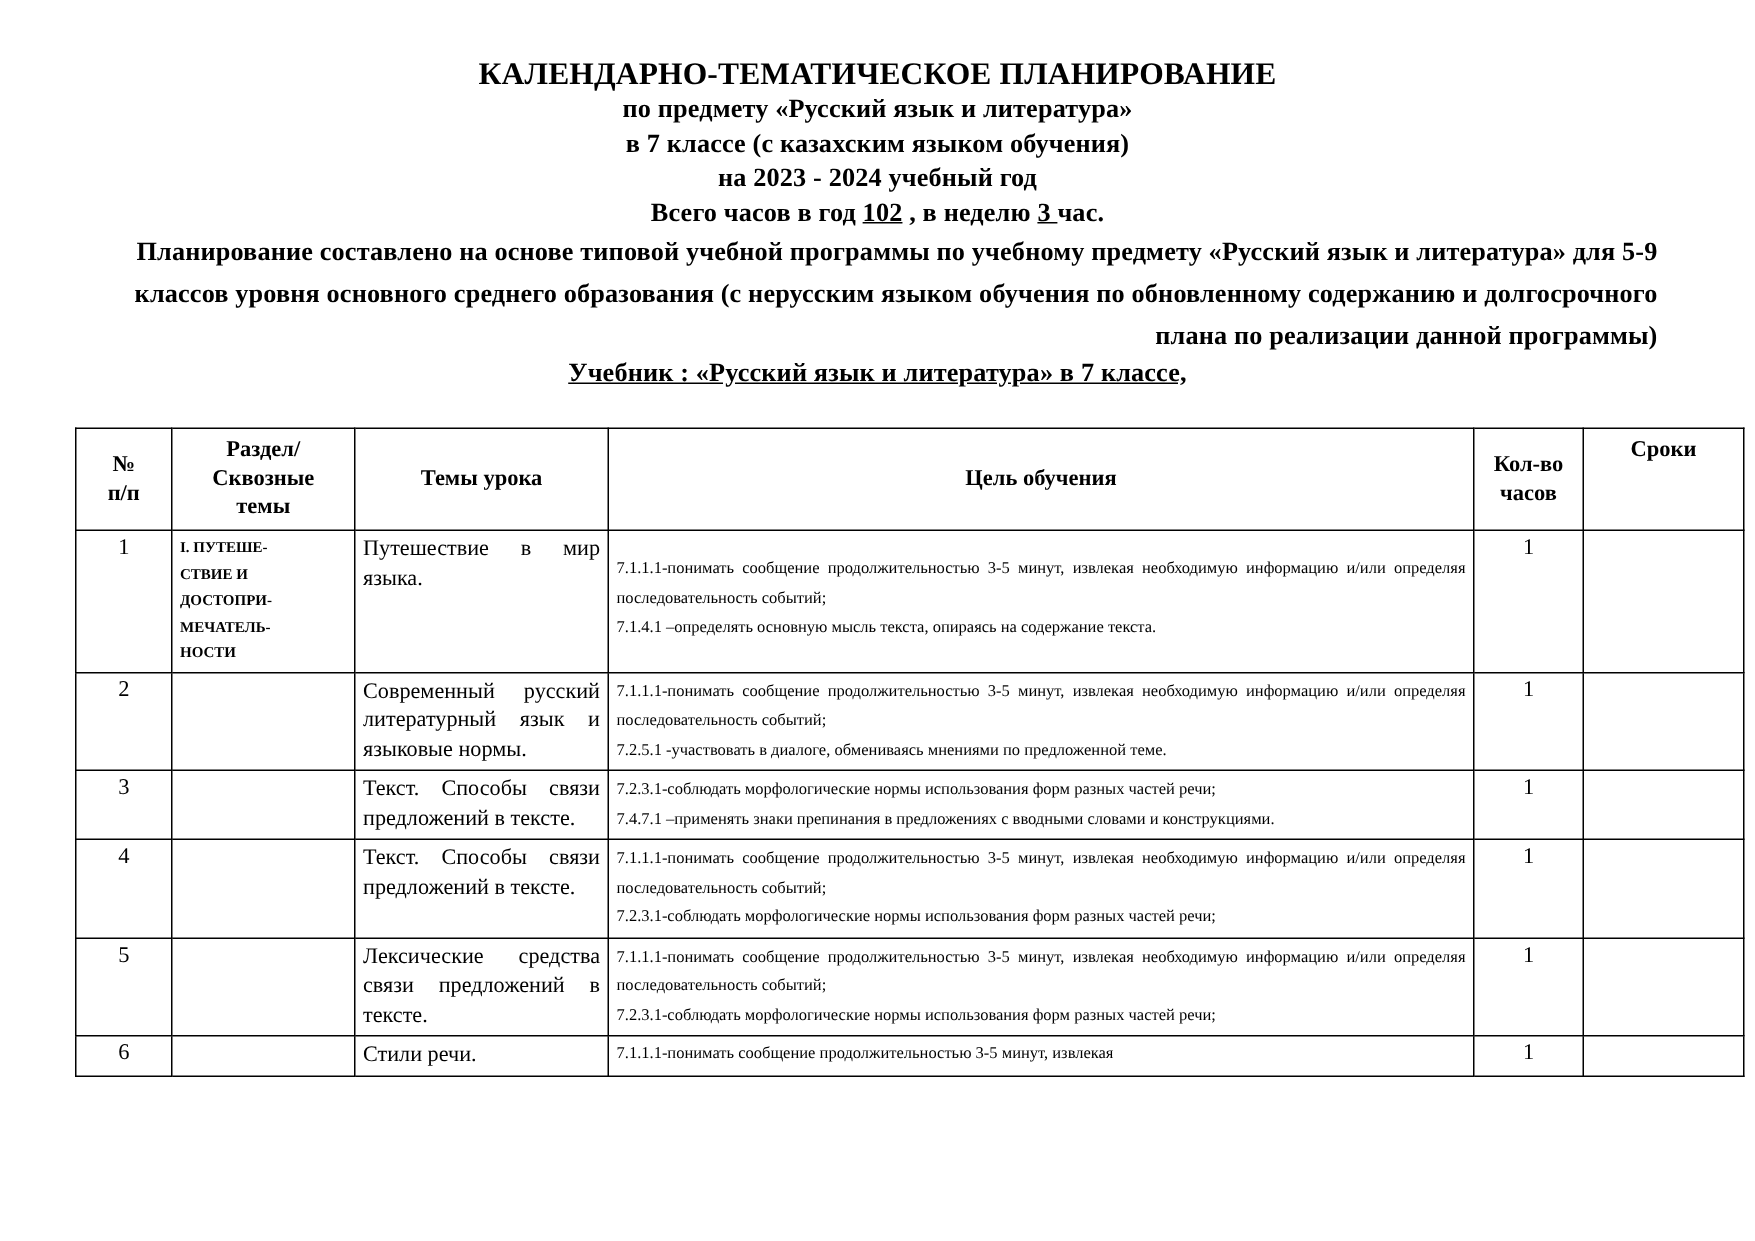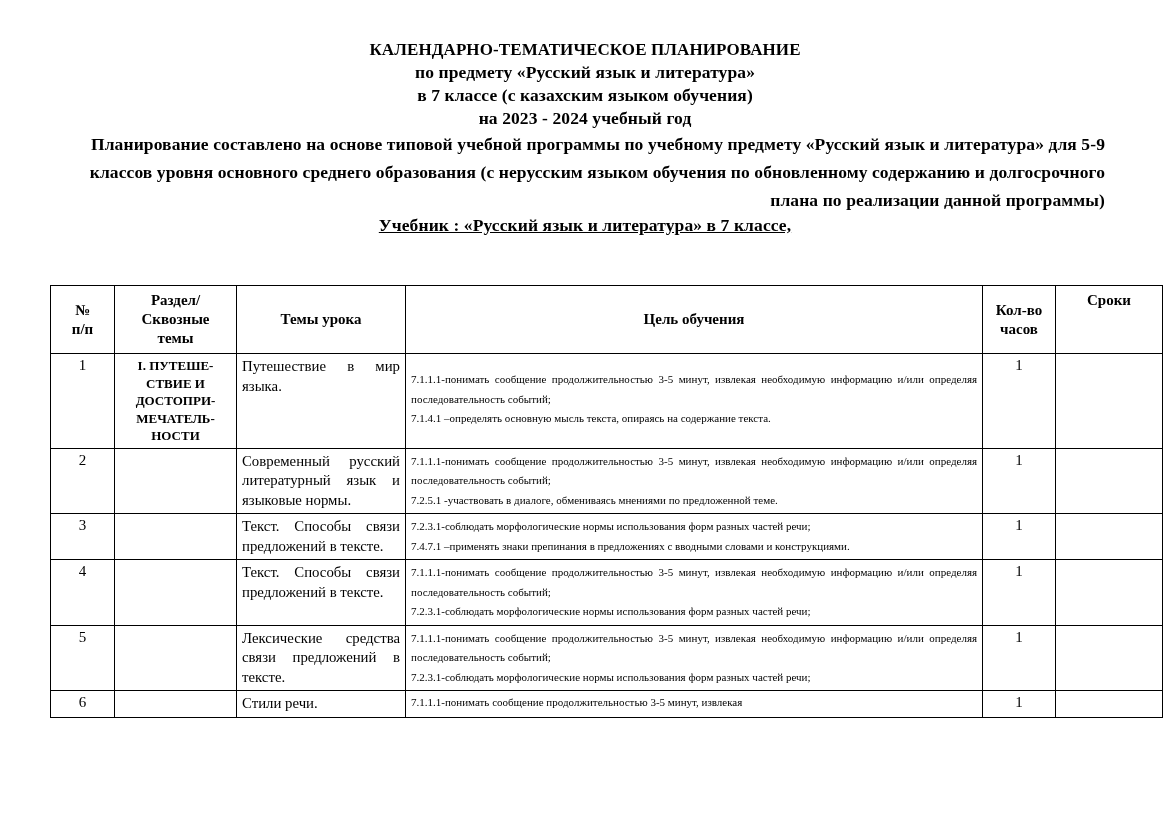--- a/index.html
+++ b/index.html
@@ -27,21 +27,21 @@
   .doc-header {
     padding: 38px 60px 0 60px;
     text-align: center;
   }
   .doc-header .line {
     font-weight: bold;
     font-size: 17.5px;
     line-height: 23px;
     letter-spacing: 0.1px;
   }
-  .doc-header .line.t1 { font-size: 17px; }
+  .doc-header .line.t1 { font-size: 21px; }
   .doc-header .line.wide {
     text-align: right;
     line-height: 28px;
     font-size: 17.5px;
     padding: 0 5px;
   }
   .doc-header .line.underlined {
     text-decoration: underline;
   }
   .u { text-decoration: underline; }
@@ -90,23 +90,23 @@
     font-size: 15px;
     padding: 3px 0;
     line-height: 18px;
   }
   td.num {
     text-align: center;
     font-size: 15px;
     padding-top: 3px;
   }
   td.section {
-    text-align: center;
-    font-weight: bold;
-    font-size: 13px;
+    text-align: left;
+    font-weight: bold;
+    font-size: 10px;
     line-height: 17.5px;
     padding-top: 3px;
   }
   td.topic {
     text-align: justify;
     text-align-last: left;
     font-size: 14.8px;
     line-height: 19.5px;
     hyphens: none;
   }
@@ -131,20 +131,21 @@
 </head>
 <body>
 
 <div class="page">
 
   <div class="doc-header">
     <div class="line t1">КАЛЕНДАРНО-ТЕМАТИЧЕСКОЕ ПЛАНИРОВАНИЕ</div>
     <div class="line">по предмету «Русский язык и литература»</div>
     <div class="line">в 7 классе (с казахским языком обучения)</div>
     <div class="line">на 2023 - 2024 учебный год</div>
+    <div class="line"><span>Всего часов в год </span><span class="u">102</span><span> ,  в неделю </span><span class="u"> 3 </span><span>  час.</span></div>
     <div class="line wide">Планирование составлено на основе типовой учебной программы по учебному предмету «Русский язык и литература» для 5-9 классов уровня основного среднего образования (с нерусским языком обучения по обновленному содержанию и долгосрочного плана по реализации данной программы)</div>
     <div class="line underlined">Учебник :  «Русский язык и литература»  в  7  классе,</div>
   </div>
 
   <div class="table-wrap">
     <table class="ktp">
       <thead>
         <tr>
           <th class="col-num">
             <div>№</div>

